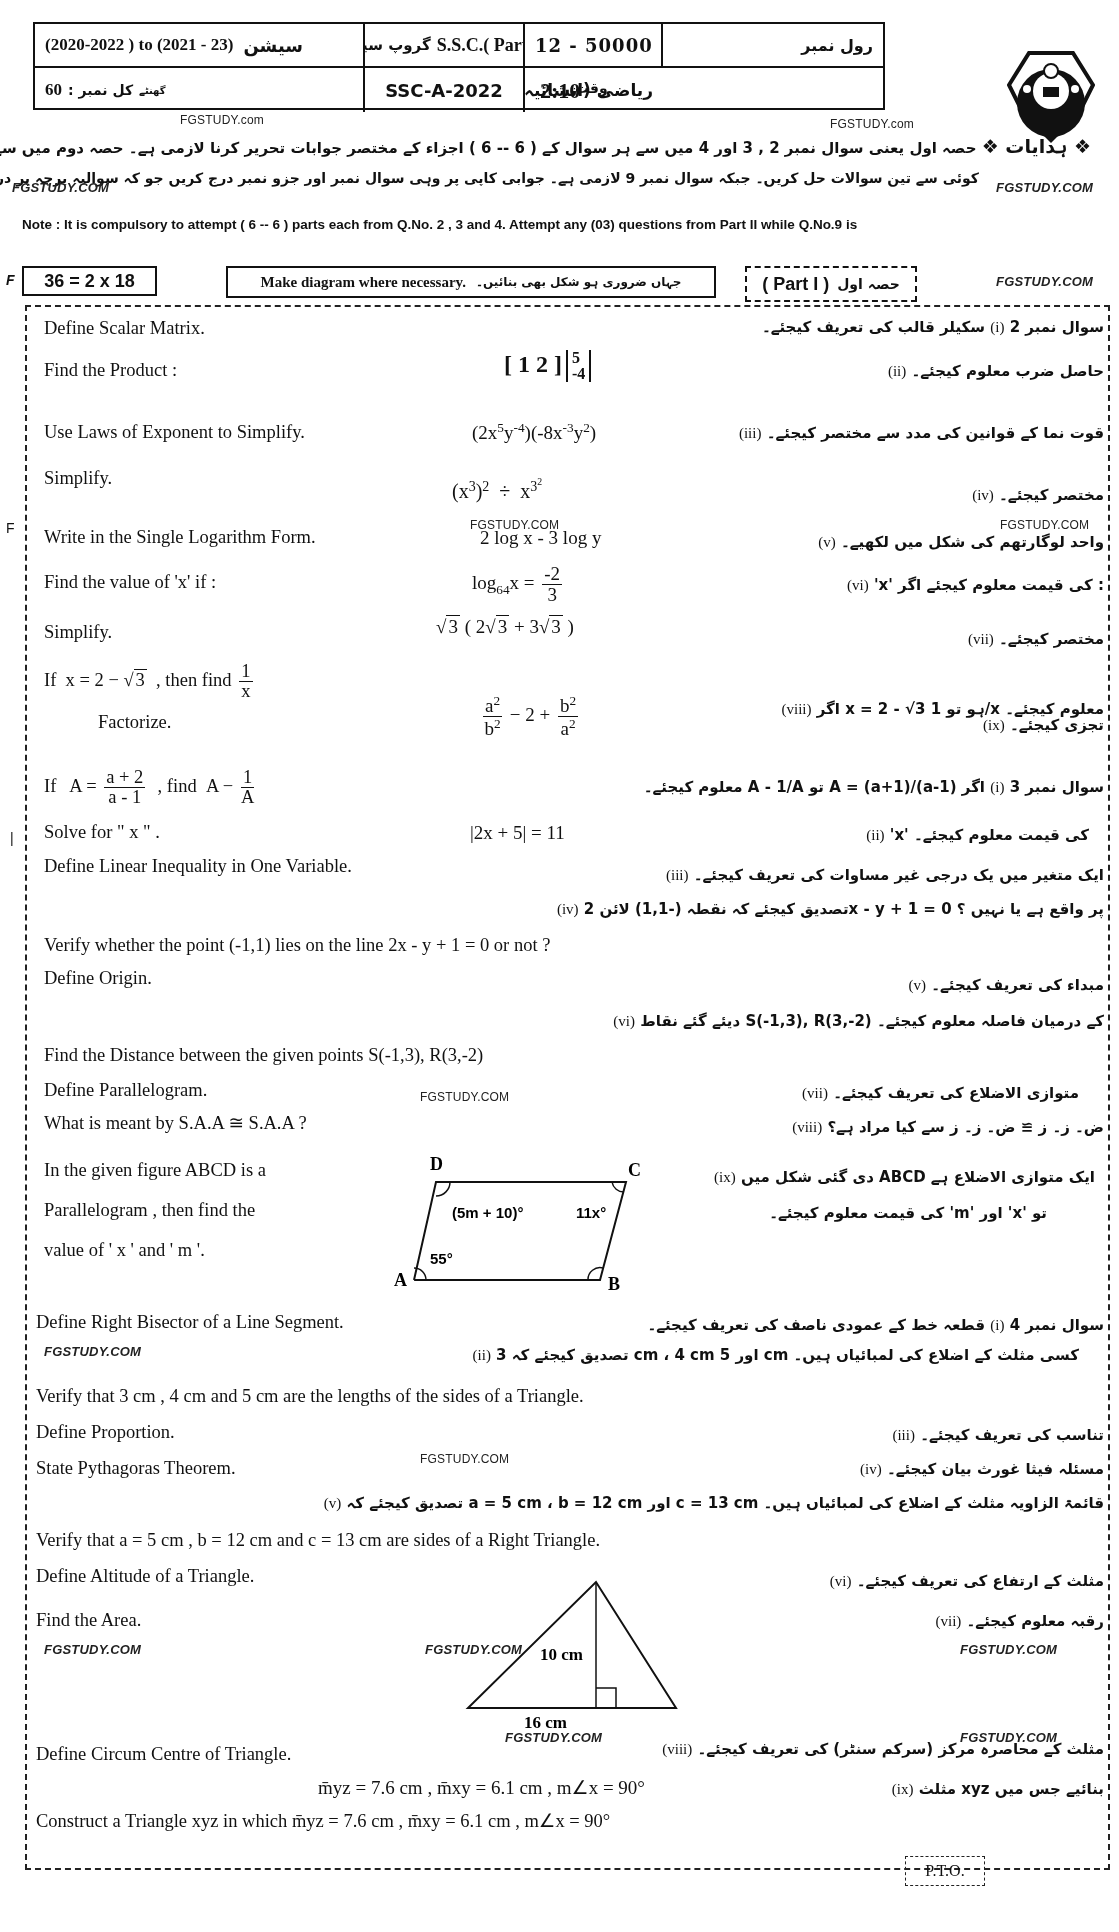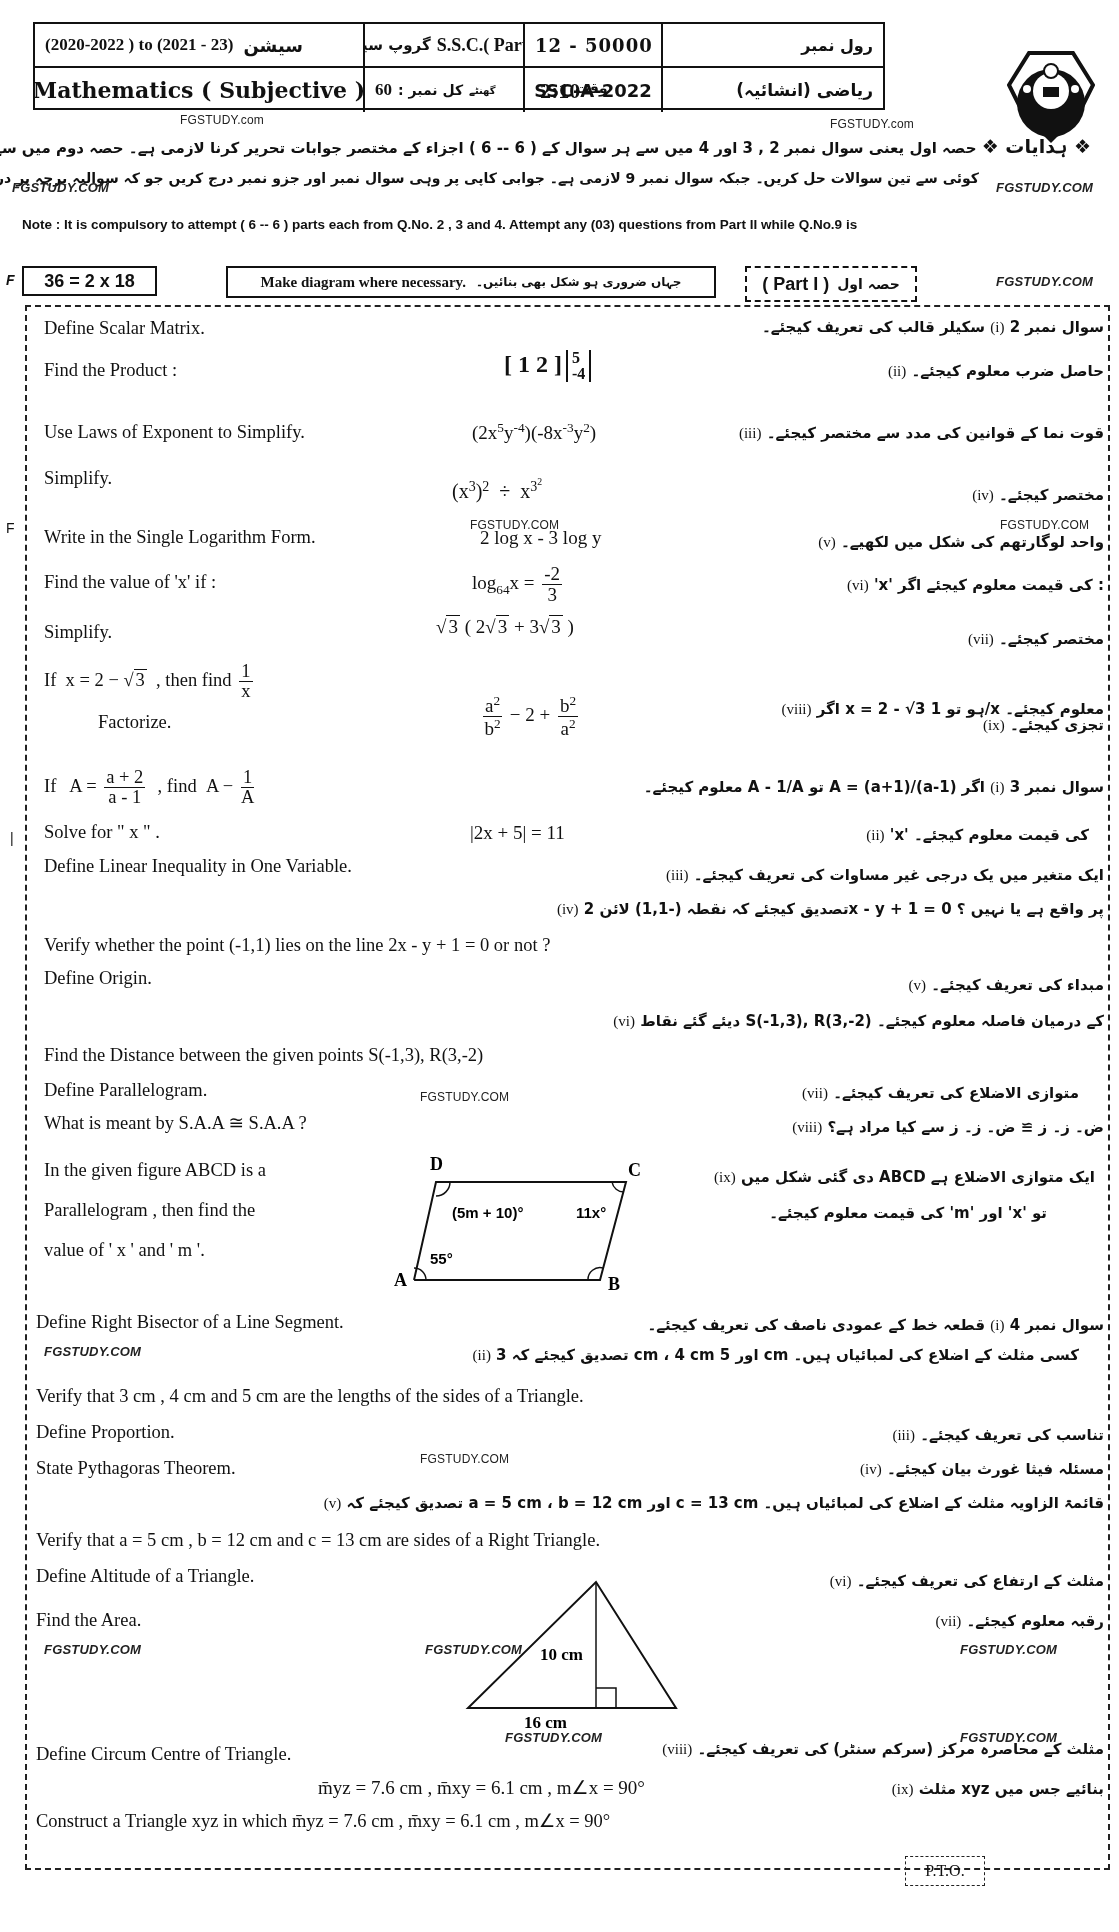--- a/index.html
+++ b/index.html
@@ -52,23 +52,20 @@
   </div>
   <div class="hdr-cell c" style="font-size:18px;">
     <span class="urdu" style="font-size:15px;margin-right:6px;">گروپ سیکنڈ /</span>
     <span>S.S.C.( Part - I )</span>
   </div>
   <div class="hdr-cell" style="font-family:'DejaVu Sans',sans-serif;font-size:18px;">
     <span class="hand" style="font-style:normal;font-weight:bold;font-size:18px;">12 - 50000</span>
   </div>
   <div class="hdr-cell last r">
     <span class="urdu" style="font-size:16px;">رول نمبر</span>
-  </div>
-  <div class="hdr-cell bottom c">
-    <span class="big">Mathematics ( Subjective )</span>
   </div>
   <div class="hdr-cell bottom" style="font-size:17px;">
     <span>60</span>
     <span class="urdu" style="font-size:14px;margin:0 6px;">کل نمبر :</span>
     <span class="urdu" style="font-size:10px;text-align:right;">گھنٹے</span>
   </div>
   <div class="hdr-cell bottom c" style="font-family:'DejaVu Sans',sans-serif;font-size:18px;">
     <span>SSC-A-2022</span>
   </div>
   <div class="hdr-cell bottom last r">

